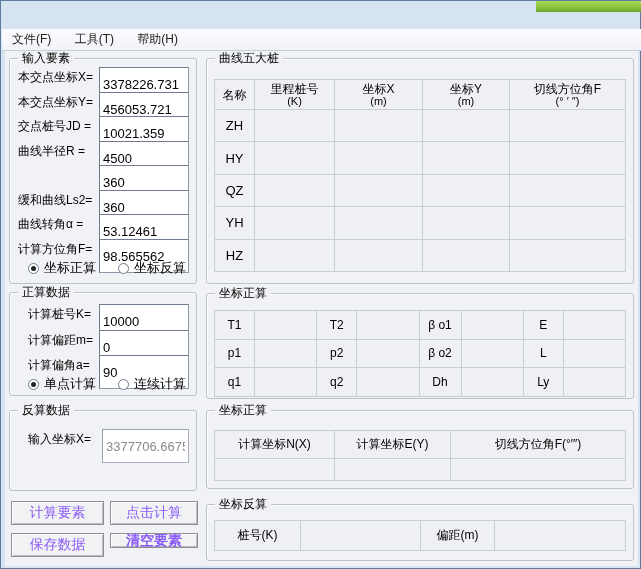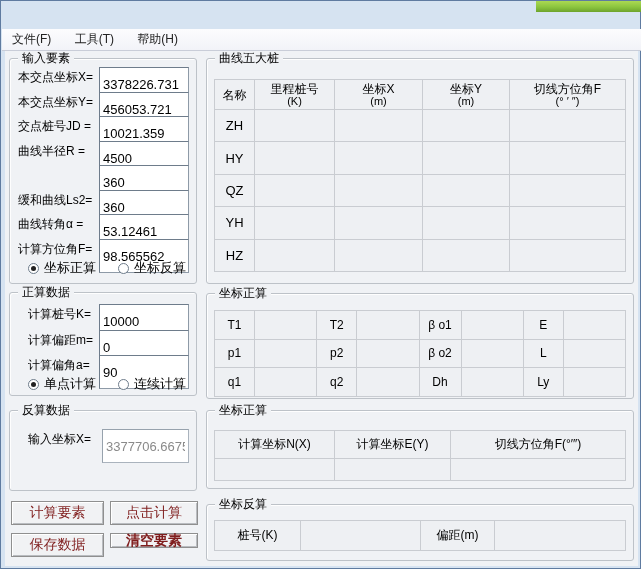--- a/index.html
+++ b/index.html
@@ -69,21 +69,21 @@
   .radio-opt.checked .rdot::after{
     content:'';position:absolute;left:2px;top:2px;width:5px;height:5px;border-radius:50%;background:#222;
   }
   .rlabel{white-space:nowrap;font-size:13px;}
 
   
   .btn{
     position:absolute;box-sizing:border-box;background:#f1f2f4;
     border:1px solid #8f8f8f;
     box-shadow:inset 1px 1px 0 #ffffff, inset -1px -1px 0 #b9bcc0;
-    font-family:"Liberation Sans","DejaVu Sans",sans-serif;font-size:14px;color:#7f1d1d;
+    font-family:"Liberation Sans","DejaVu Sans",sans-serif;font-size:14px;color:#8b5cf6;
     display:flex;align-items:center;justify-content:center;cursor:default;
   }
 
   
   .tbl{
     position:absolute;display:grid;background:#eef0f3;
     border-right:1px solid #c9ccd1;border-bottom:1px solid #c9ccd1;box-sizing:border-box;
   }
   .tbl>div{
     border-left:1px solid #c9ccd1;border-top:1px solid #c9ccd1;

